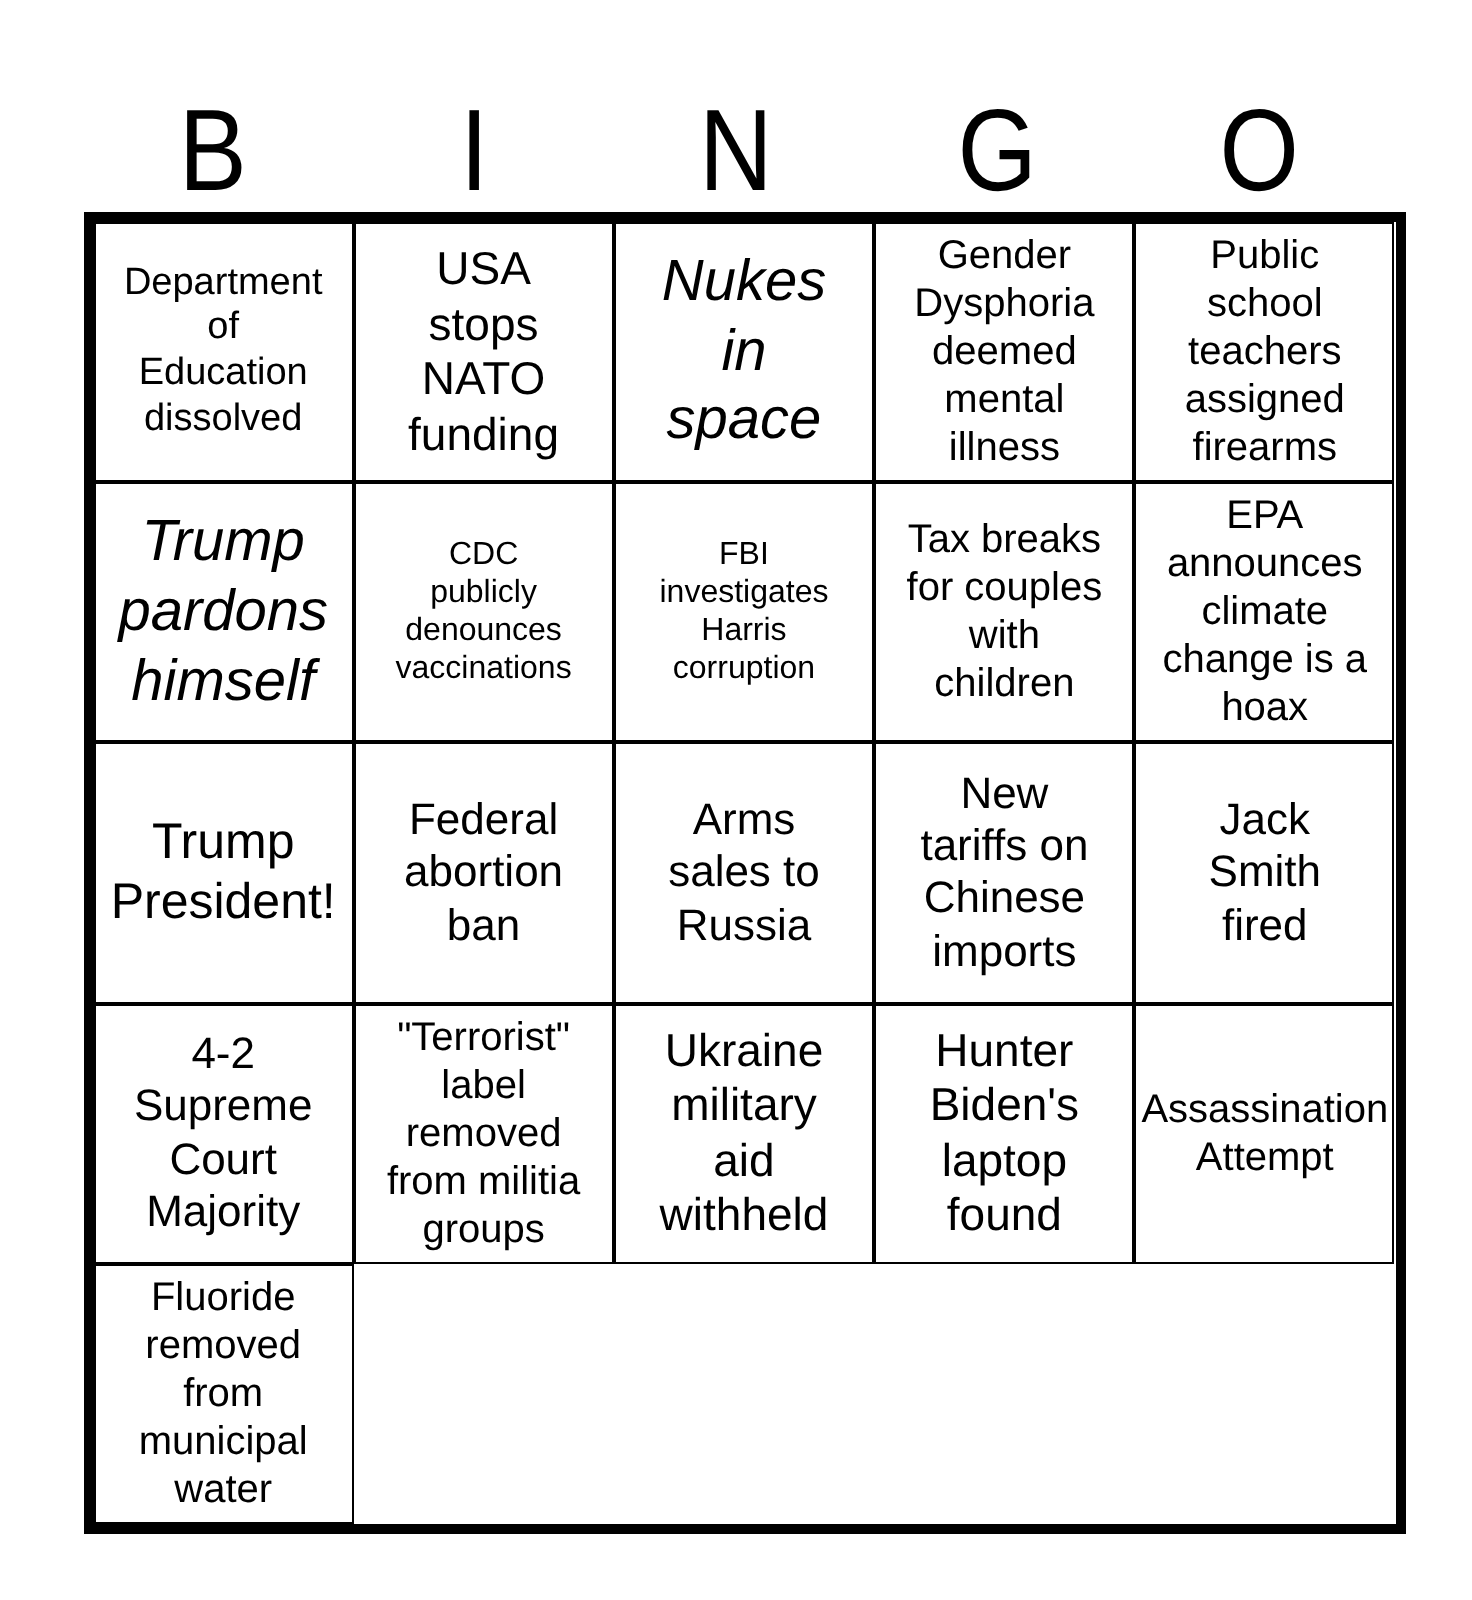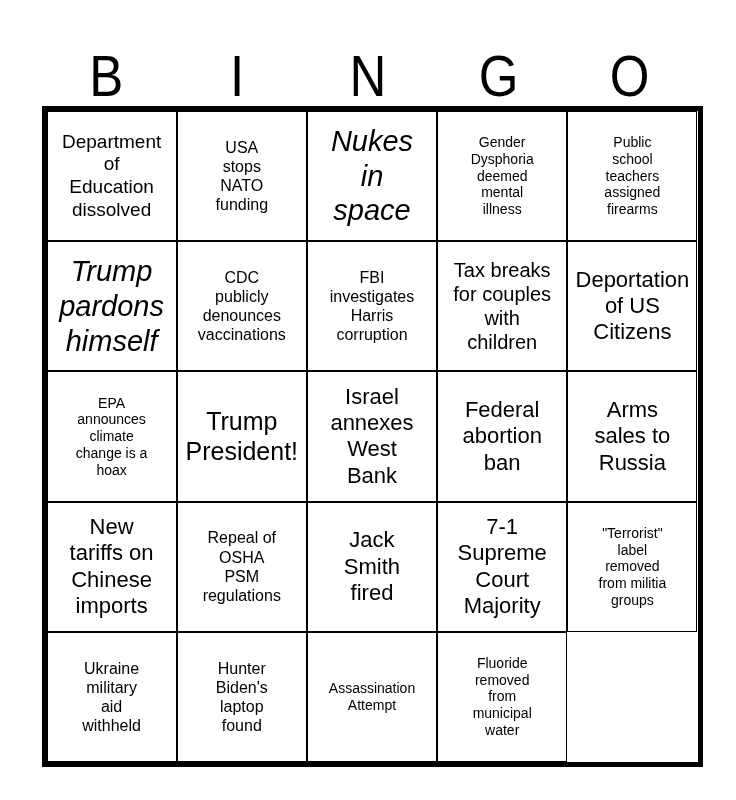--- a/index.html
+++ b/index.html
@@ -46,25 +46,25 @@
     display: flex;
     align-items: center;
     justify-content: center;
     text-align: center;
     white-space: pre-line;
     line-height: 1.2;
     padding: 2px;
     box-sizing: border-box;
     overflow: hidden;
   }
-  .s18 { font-size: 14px; }
+  .s18 { font-size: 20px; }
   .s19 { font-size: 19px; }
   .s20 { font-size: 16px; }
   .s22 { font-size: 22px; }
-  .s23 { font-size: 16px; }
+  .s23 { font-size: 23px; }
   .s24 { font-size: 20px; }
   .s25 { font-size: 25px; }
   .s27 { font-size: 22px; }
   .s29 { font-size: 29px; font-style: italic; }
 </style>
 </head>
 <body>
 
 <div class="card">
   <div class="title">
@@ -107,53 +107,42 @@
 vaccinations</div>
     <div class="cell s20">FBI
 investigates
 Harris
 corruption</div>
     <div class="cell s24">Tax breaks
 for couples
 with
 children</div>
 
-    <div class="cell s22">Deportation
-of US
-Citizens</div>
     <div class="cell s18">EPA
 announces
 climate
 change is a
 hoax</div>
     <div class="cell s25">Trump
 President!</div>
-    <div class="cell s22">Israel
-annexes
-West
-Bank</div>
     <div class="cell s27">Federal
 abortion
 ban</div>
 
     <div class="cell s27">Arms
 sales to
 Russia</div>
     <div class="cell s22">New
 tariffs on
 Chinese
 imports</div>
-    <div class="cell s20">Repeal of
-OSHA
-PSM
-regulations</div>
     <div class="cell s27">Jack
 Smith
 fired</div>
-    <div class="cell s22">7-1
+    <div class="cell s22">4-2
 Supreme
 Court
 Majority</div>
 
     <div class="cell s18">"Terrorist"
 label
 removed
 from militia
 groups</div>
     <div class="cell s23">Ukraine

